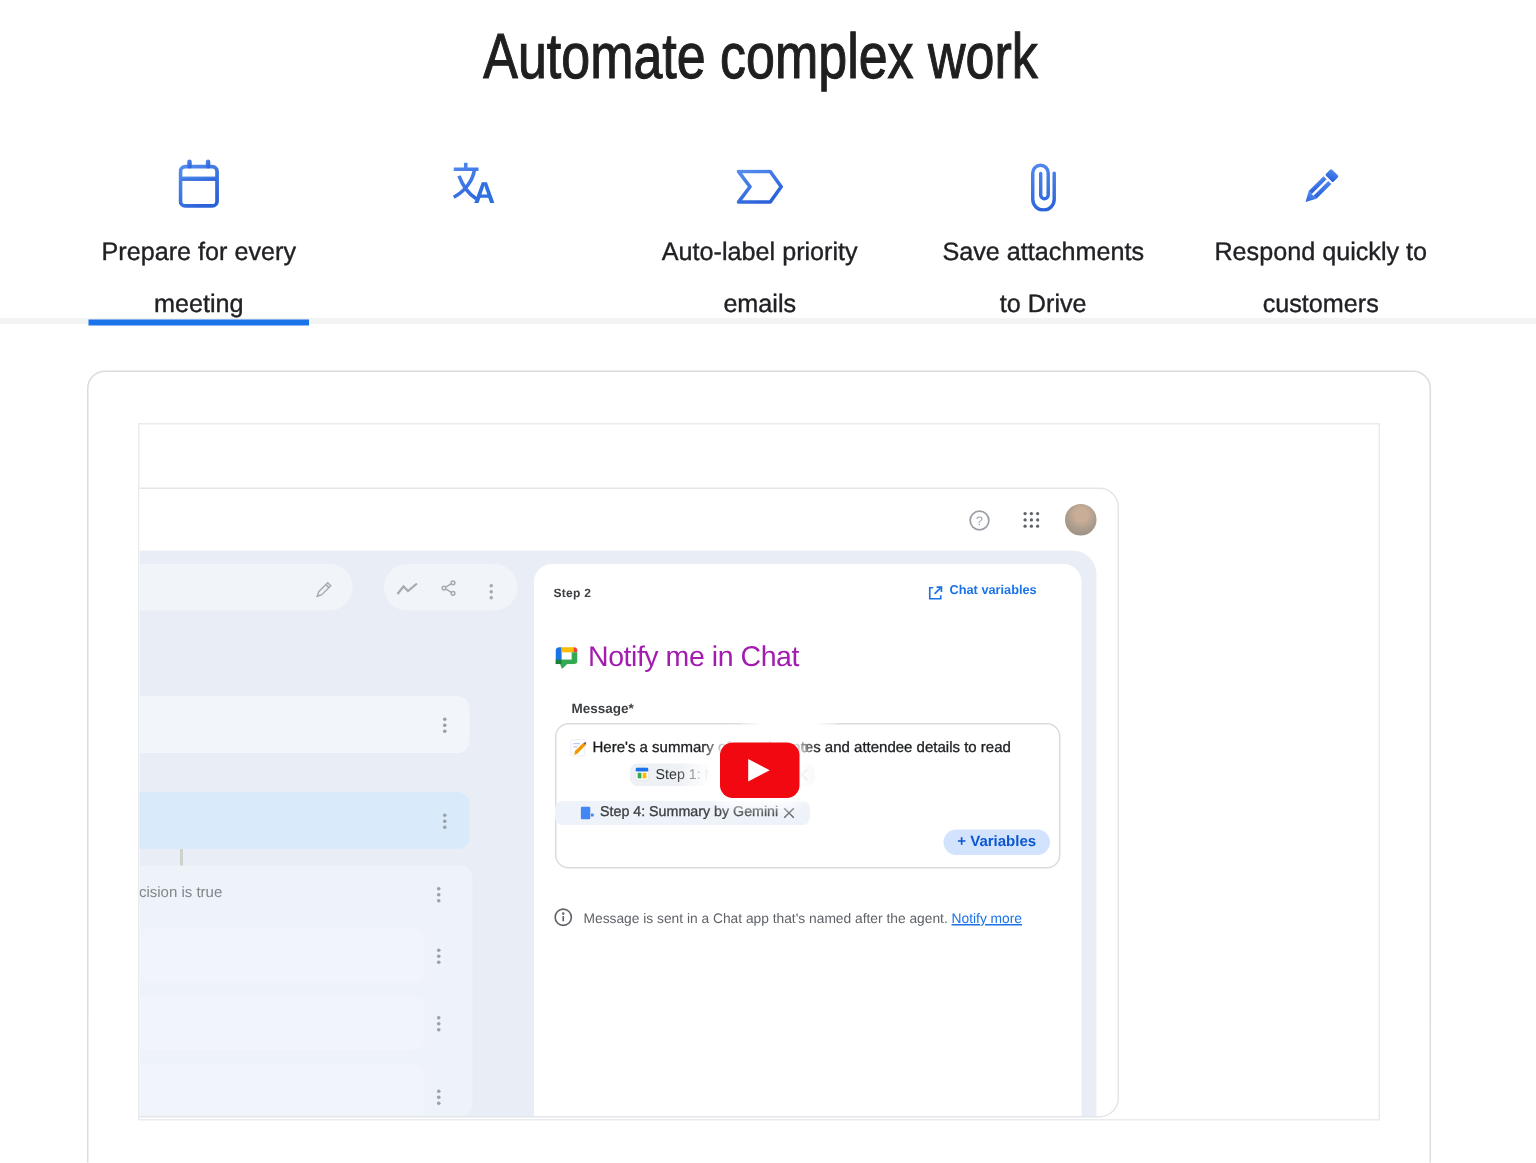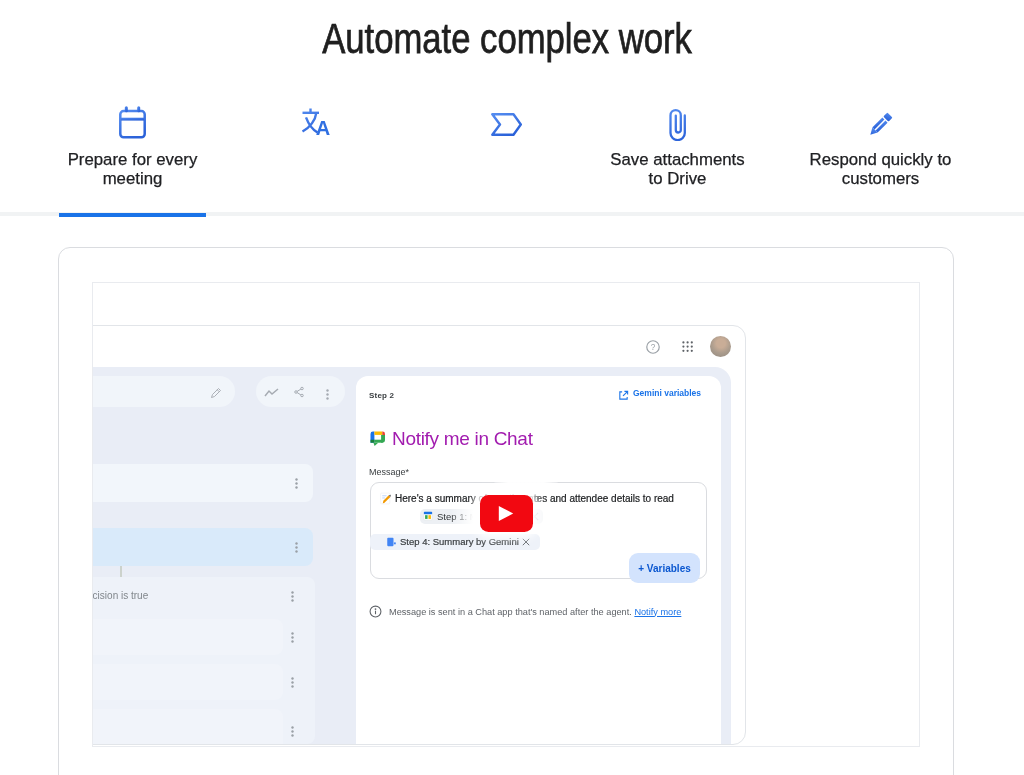--- a/index.html
+++ b/index.html
@@ -3,21 +3,21 @@
 <meta charset="utf-8">
 <style>
   * { margin:0; padding:0; box-sizing:border-box; }
   html,body { width:1024px; height:775px; background:#fff; font-family:"Liberation Sans",sans-serif; overflow:hidden; position:relative; }
   .abs { position:absolute; }
   .title { left:-5px; top:15.5px; width:1024px; text-align:center; font-size:42.5px; line-height:46px; font-weight:normal; -webkit-text-stroke:0.75px #1f1f1f; color:#1f1f1f; transform:scaleX(0.815); transform-origin:512px 0; }
   .tabs-line { left:0; top:212px; width:1024px; height:4px; background:#f1f3f4; }
   .tab-ind { left:59px; top:213px; width:147px; height:4px; background:#1a73e8; }
   .tab { top:106px; width:187px; text-align:center; }
   .tab .ic { height:34px; display:flex; align-items:flex-start; justify-content:center; }
-  .tab .lb { margin-top:10px; font-size:16.8px; line-height:19px; color:#202124; -webkit-text-stroke:0.25px #202124; }
+  .tab .lb { margin-top:10px; font-size:16.8px; line-height:35px; color:#202124; -webkit-text-stroke:0.25px #202124; }
   .card { left:58px; top:247px; width:896px; height:600px; border:1px solid #dadce0; border-radius:12px; background:#fff; }
   .shot { left:92px; top:282px; width:828px; height:465px; border:1px solid #e9ebef; background:#fff; overflow:hidden; }
   
   .appwin { left:-24px; top:42px; width:677px; height:420px; border:1px solid #e2e5e9; border-radius:13px; background:#fff; }
   .content { left:-24px; top:84px; width:662px; height:377px; background:#e9edf6; border-radius:0 16px 0 0; }
   .pill1 { left:-24px; top:93px; width:166px; height:31px; background:#f1f5fa; border-radius:16px; }
   .pill2 { left:163px; top:93px; width:89px; height:31px; background:#f1f5fa; border-radius:16px; }
   .row1 { left:-24px; top:181px; width:244px; height:38px; background:#f2f6fb; border-radius:8px; }
   .row2 { left:-24px; top:245px; width:244px; height:38px; background:#d9eafa; border-radius:8px; }
   .connector { left:27px; top:283px; width:2px; height:12px; background:#ccd2cc; }
@@ -74,22 +74,23 @@
       <svg width="31" height="24" viewBox="0 0 31 24" fill="none" style="margin-top:6.5px;">
       <defs>
           <linearGradient id="g3" x1="0" y1="0" x2="0.6" y2="1">
         <stop offset="0" stop-color="#548cf0"></stop>
             <stop offset="1" stop-color="#2b62d9"></stop>
           </linearGradient>
         </defs>
       <path d="M1.3 1.3 H22.5 L29.8 11.5 L22.5 21.7 H1.3 L9 11.5 Z" stroke="url(#g3)" stroke-width="2.4" stroke-linejoin="round"></path>
     </svg>
     </div>
-  </div>
-  <div class="abs tab" style="left:584px;">
+    <div class="lb">Auto-label priority<br>emails</div>
+  </div>
+  <div class="abs tab" style="left:602px;">
     <div class="ic">
       <svg width="18" height="33" viewBox="0 0 18 33" fill="none" style="margin-top:1.5px;">
       <defs>
           <linearGradient id="g4" gradientUnits="userSpaceOnUse" x1="0" y1="0" x2="11" y2="33">
         <stop offset="0" stop-color="#548cf0"></stop>
             <stop offset="1" stop-color="#2b62d9"></stop>
           </linearGradient>
         </defs>
       <path d="M6.8 7.6 V22 A2.5 2.5 0 0 0 11.8 22 V7.3 A5.15 5.15 0 0 0 1.5 7.3 V24.9 A7.15 7.15 0 0 0 15.8 24.9 V7.4" stroke="url(#g4)" stroke-width="2.3" stroke-linecap="round"></path>
     </svg>
@@ -209,34 +210,34 @@
       <circle cx="1.5" cy="9.5" r="1.2" fill="#9aa0a6"></circle>
     </svg>
 
     <div class="abs steppanel"></div>
     <div class="abs" style="left:276px; top:108px; font-size:8px; letter-spacing:0.2px; color:#3c4043; font-weight:bold;">Step 2</div>
     <svg class="abs" style="left:525px; top:107px;" width="11" height="11" viewBox="0 0 24 24" fill="none" stroke="#1a73e8" stroke-width="2.4">
       <path d="M9 4 H4 V20 H20 V15"></path>
       <path d="M14 3 H21 V10"></path>
       <path d="M21 3 L11 13"></path>
     </svg>
-    <div class="abs" style="left:540px; top:105px; font-size:8.5px; color:#1a73e8; font-weight:bold;">Gemini variables</div>
+    <div class="abs" style="left:540px; top:105px; font-size:8.5px; color:#1a73e8; font-weight:bold;">Chat variables</div>
 
     <svg class="abs" style="left:276.5px; top:147.5px;" width="15" height="15" viewBox="0 0 15 15">
       <path d="M2.9 0.5 A2.4 2.4 0 0 0 0.5 2.9 V11.7 H4.4 V0.5 Z" fill="#1a73e8"></path>
       <rect x="4.4" y="0.5" width="7.9" height="3.4" fill="#fbbc04"></rect>
       <path d="M12.3 0.5 H12.6 A2.4 2.4 0 0 1 15 2.9 V3.9 H12.3 Z" fill="#ea4335"></path>
       <path d="M11.1 3.9 H15 V9.3 A2.4 2.4 0 0 1 12.6 11.7 H11.1 Z" fill="#34a853"></path>
       <rect x="4.4" y="8.7" width="8.2" height="3" fill="#34a853"></rect>
       <rect x="0.5" y="8.7" width="3.9" height="3" fill="#188038"></rect>
       <path d="M3.4 11.7 H8.2 L4.6 15 Z" fill="#34a853"></path>
     </svg>
     <div class="abs" style="left:299px; top:145px; font-size:19px; letter-spacing:-0.3px; color:#a21caf;">Notify me in Chat</div>
 
-    <div class="abs" style="left:276px; top:184px; font-size:9px; color:#3c4043; font-weight:normal;">Message*</div>
+    <div class="abs" style="left:288px; top:184px; font-size:9px; color:#3c4043; font-weight:bold;">Message*</div>
 
     <div class="abs" style="left:277px; top:199px; width:337px; height:97px; border:1px solid #dadce0; border-radius:9px; background:#fff;"></div>
 
     <svg class="abs" style="left:286px; top:209px;" width="13" height="13" viewBox="0 0 24 24">
       <rect x="3" y="2" width="17" height="20" rx="2" fill="#fff" stroke="#e8eaed"></rect>
       <path d="M7 21 L8 16 L18 6 L21 9 L11 19 Z" fill="#f29900"></path>
       <path d="M18 6 L21 9 L22 5 Z" fill="#5f6368"></path>
       <line x1="6" y1="7" x2="14" y2="7" stroke="#aecbfa" stroke-width="1.5"></line>
       <line x1="6" y1="11" x2="11" y2="11" stroke="#aecbfa" stroke-width="1.5"></line>
     </svg>
@@ -262,21 +263,21 @@
     <div class="abs" style="left:277px; top:251px; width:170px; height:16px; background:#eef2f9; border-radius:5px;"></div>
     <svg class="abs" style="left:293px; top:254px;" width="10" height="10" viewBox="0 0 24 24">
       <rect x="3" y="2" width="15" height="20" rx="2" fill="#4285f4"></rect>
       <rect x="19" y="13" width="4.5" height="4.5" fill="#4285f4"></rect>
     </svg>
     <div class="abs" style="left:307px; top:253px; font-size:9.5px; color:#3c4043; -webkit-text-stroke:0.2px #3c4043;">Step 4: Summary by Gemini</div>
     <svg class="abs" style="left:429px; top:255px;" width="8" height="8" viewBox="0 0 10 10" stroke="#5f6368" stroke-width="1.2">
       <path d="M1 1 L9 9 M9 1 L1 9"></path>
     </svg>
 
-    <div class="abs" style="left:536px; top:270px; width:71px; height:30px; background:#d3e3fd; border-radius:9px; display:flex; align-items:center; justify-content:center; font-size:10px; color:#0b57d0; font-weight:bold;">+&nbsp;Variables</div>
+    <div class="abs" style="left:536px; top:270px; width:71px; height:17px; background:#d3e3fd; border-radius:9px; display:flex; align-items:center; justify-content:center; font-size:10px; color:#0b57d0; font-weight:bold;">+&nbsp;Variables</div>
 
     <div class="abs yt">
       <svg width="16" height="17" viewBox="0 0 16 17">
         <path d="M0.8 1 L15.2 8.5 L0.8 16 Z" fill="#fff"></path>
       </svg>
     </div>
 
     <svg class="abs" style="left:276px; top:322px;" width="13" height="13" viewBox="0 0 24 24" fill="none" stroke="#5f6368" stroke-width="2">
       <circle cx="12" cy="12" r="10"></circle>
       <line x1="12" y1="10.5" x2="12" y2="17"></line>

